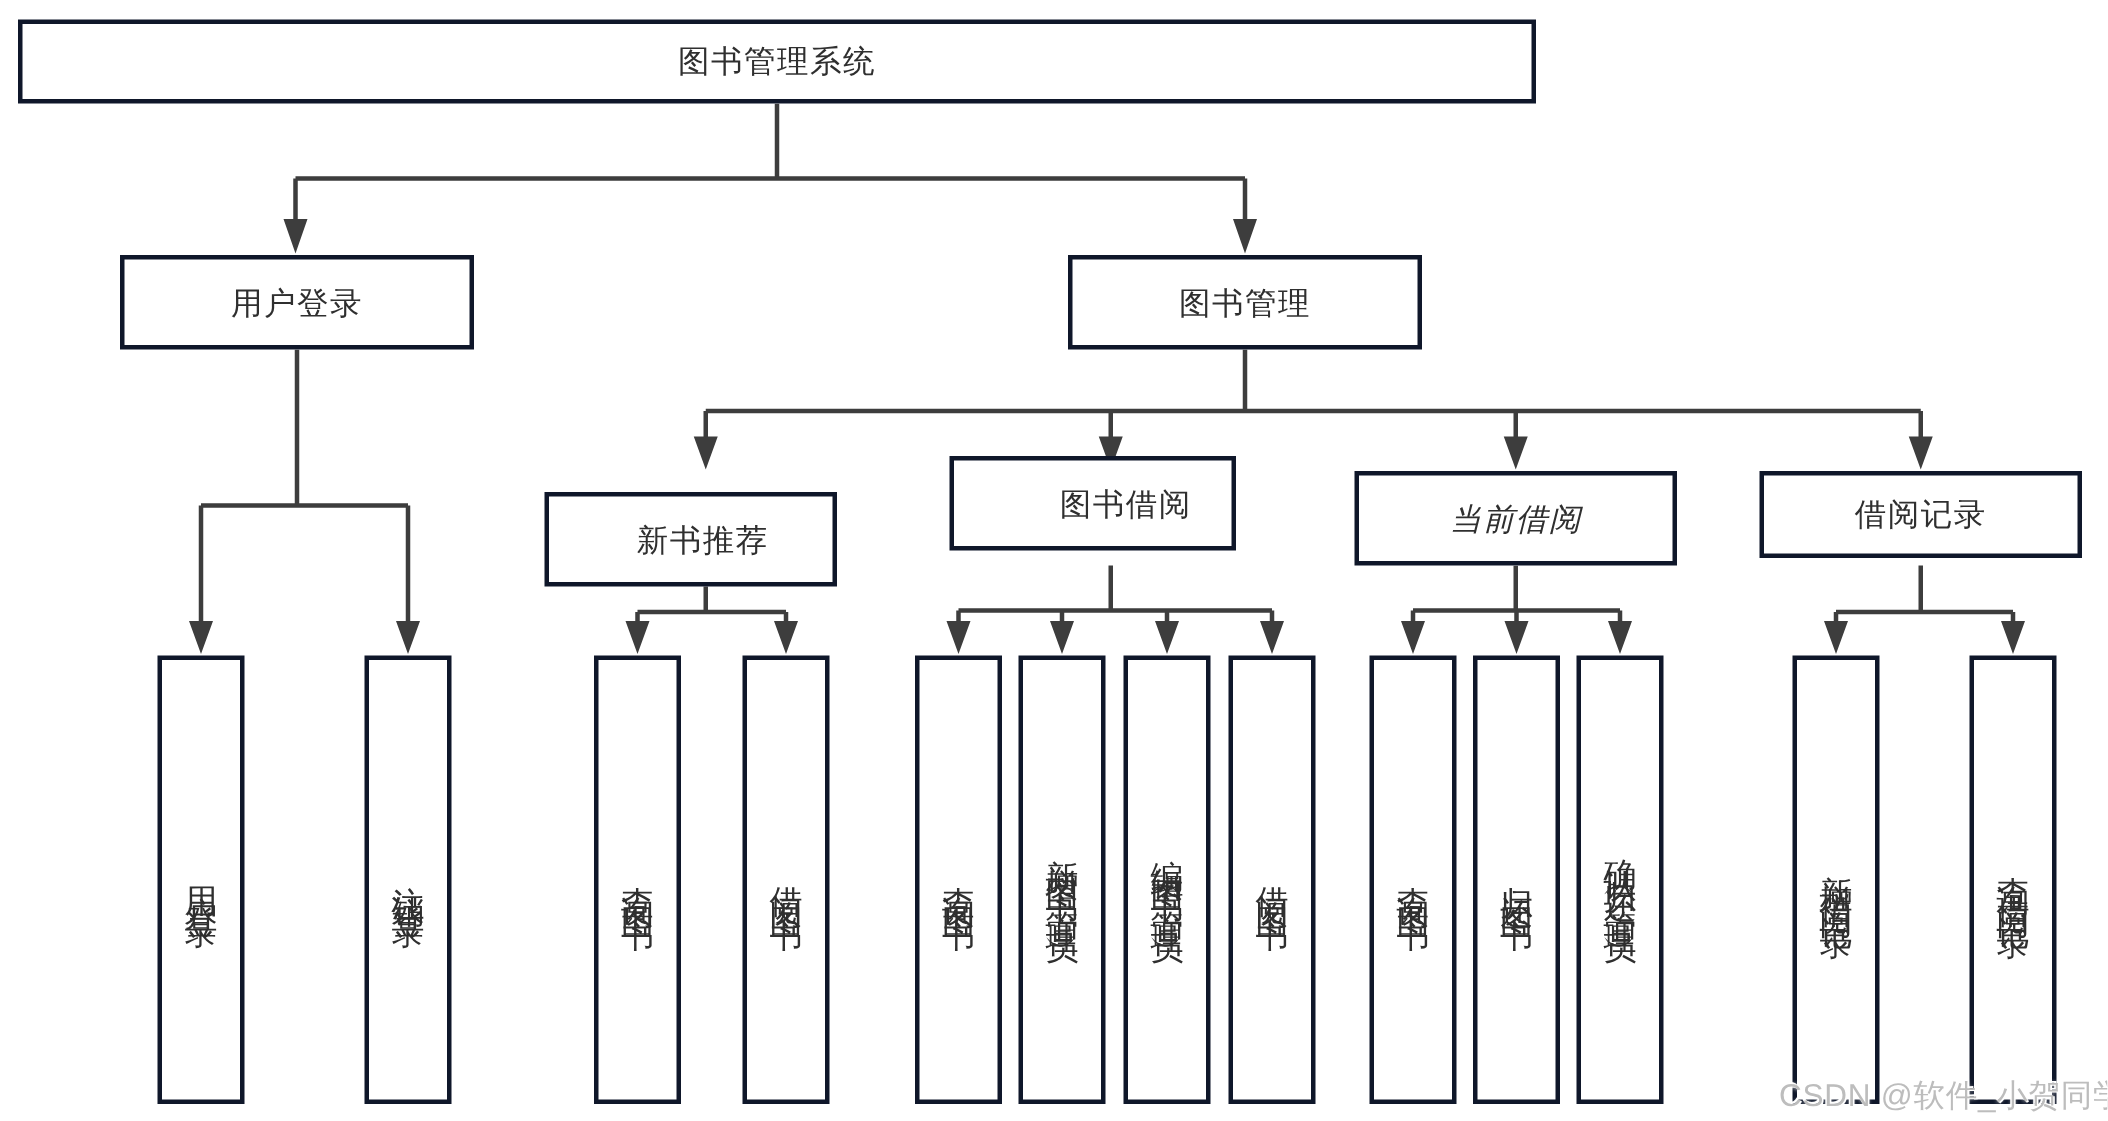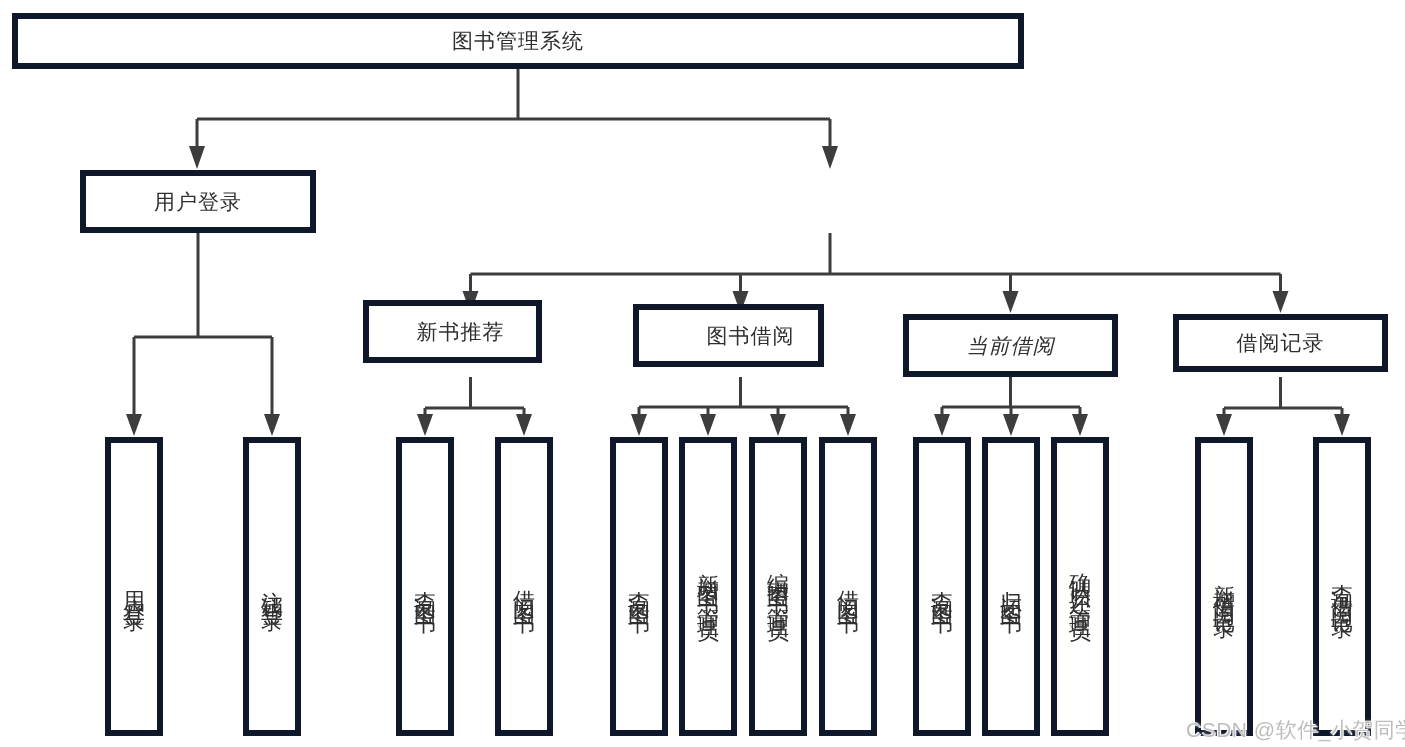--- a/index.html
+++ b/index.html
@@ -19,21 +19,21 @@
     position: absolute;
     left: 0;
     top: 0;
     width: 1405px;
     height: 747px;
   }
   .node {
     position: absolute;
     box-sizing: border-box;
     background: #ffffff;
-    border: 6px solid #0f172a;
+    border: 3px solid #0f172a;
     color: #2f2f2f;
     display: flex;
     align-items: center;
     justify-content: center;
   }
   .hbox {
     font-size: 21px;
     letter-spacing: 1px;
     white-space: nowrap;
   }
@@ -84,22 +84,25 @@
              M1334 414 H1350 L1342 436 Z"></path>
   </svg>
 
   <div class="node hbox" style="left:12px; top:13px; width:1012px; height:56px;">
     <span>图书管理系统</span>
   </div>
 
   <div class="node hbox" style="left:80px; top:170px; width:236px; height:63px;">
     <span>用户登录</span>
   </div>
+  <div class="node hbox" style="left:712px; top:170px; width:236px; height:63px;">
+    <span>图书管理</span>
+  </div>
 
-  <div class="node hbox" style="left:363px; top:300px; width:179px; height:63px;padding-left:16px;">
+  <div class="node hbox" style="left:363px; top:328px; width:195px; height:63px;padding-left:16px;">
     <span>新书推荐</span>
   </div>
   <div class="node hbox" style="left:633px; top:304px; width:191px; height:63px;padding-left:44px;">
     <span>图书借阅</span>
   </div>
   <div class="node hbox" style="left:903px; top:314px; width:215px; height:63px;font-style:italic;">
     <span>当前借阅</span>
   </div>
   <div class="node hbox" style="left:1173px; top:314px; width:215px; height:58px;">
     <span>借阅记录</span>

